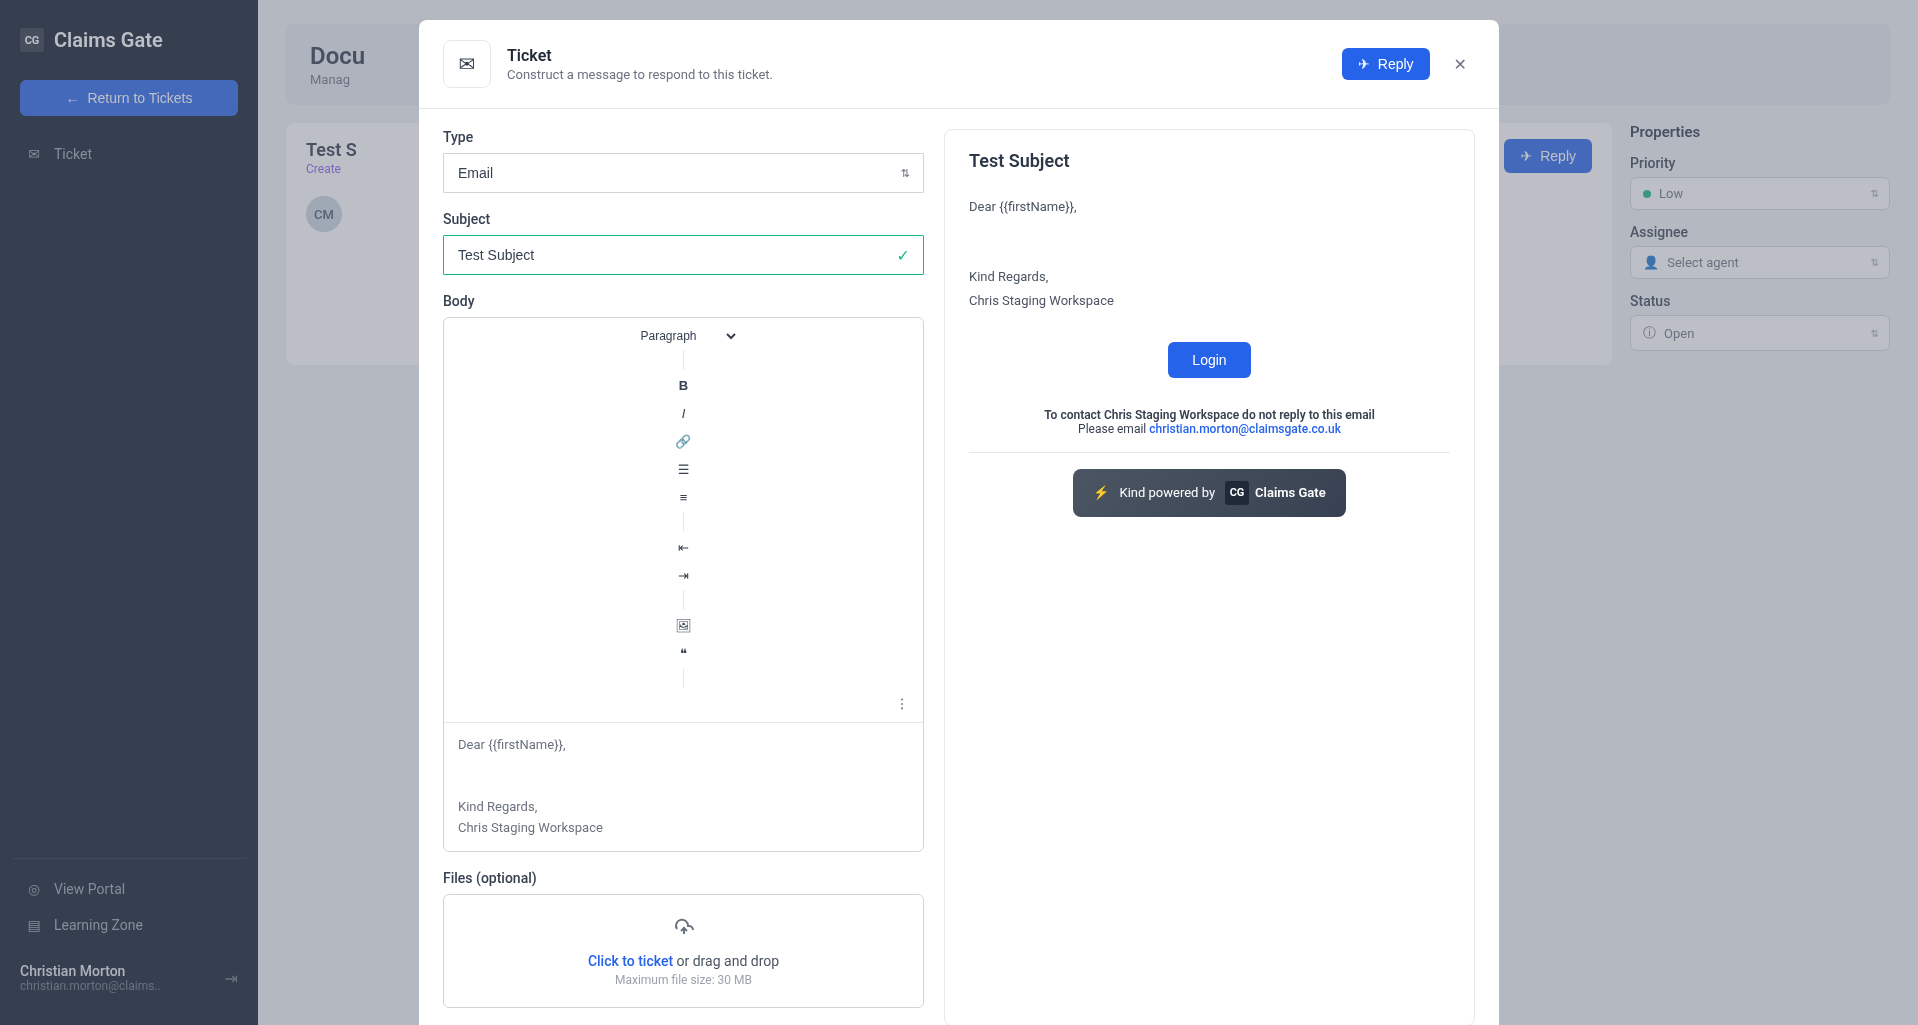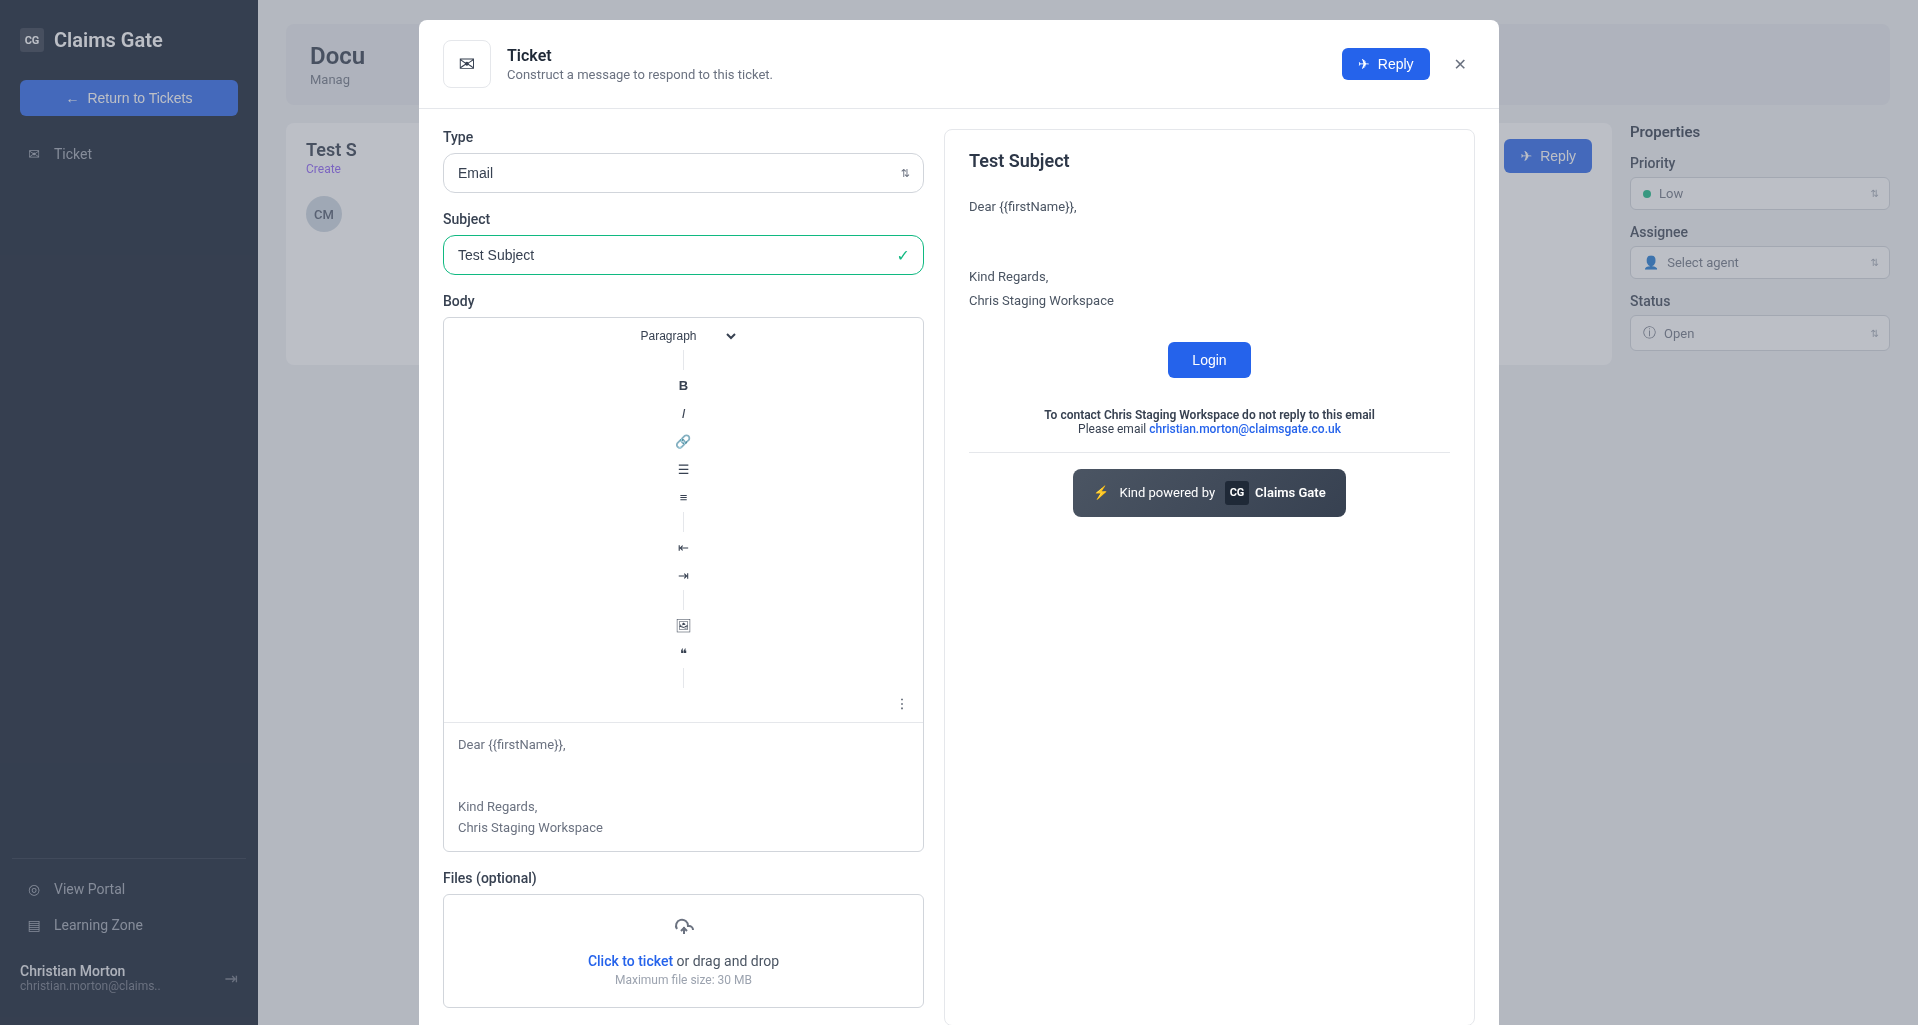--- a/index.html
+++ b/index.html
@@ -249,21 +249,21 @@
       border-radius: 8px;
       padding: 20px 24px;
     }
     
     .form-group { margin-bottom: 18px; }
     .form-label { font-size: 14px; font-weight: 500; color: #374151; margin-bottom: 8px; display: block; }
     .form-select, .form-input {
       width: 100%;
       padding: 11px 14px;
       border: 1px solid #d1d5db;
-      border-radius: 12px;
+      border-radius: 1px;
       font-size: 14px;
       color: #374151;
       background: #fff;
       position: relative;
     }
     .form-select { appearance: none; }
     .select-wrap { position: relative; }
     .select-wrap::after {
       content: '⇅';
       position: absolute;

